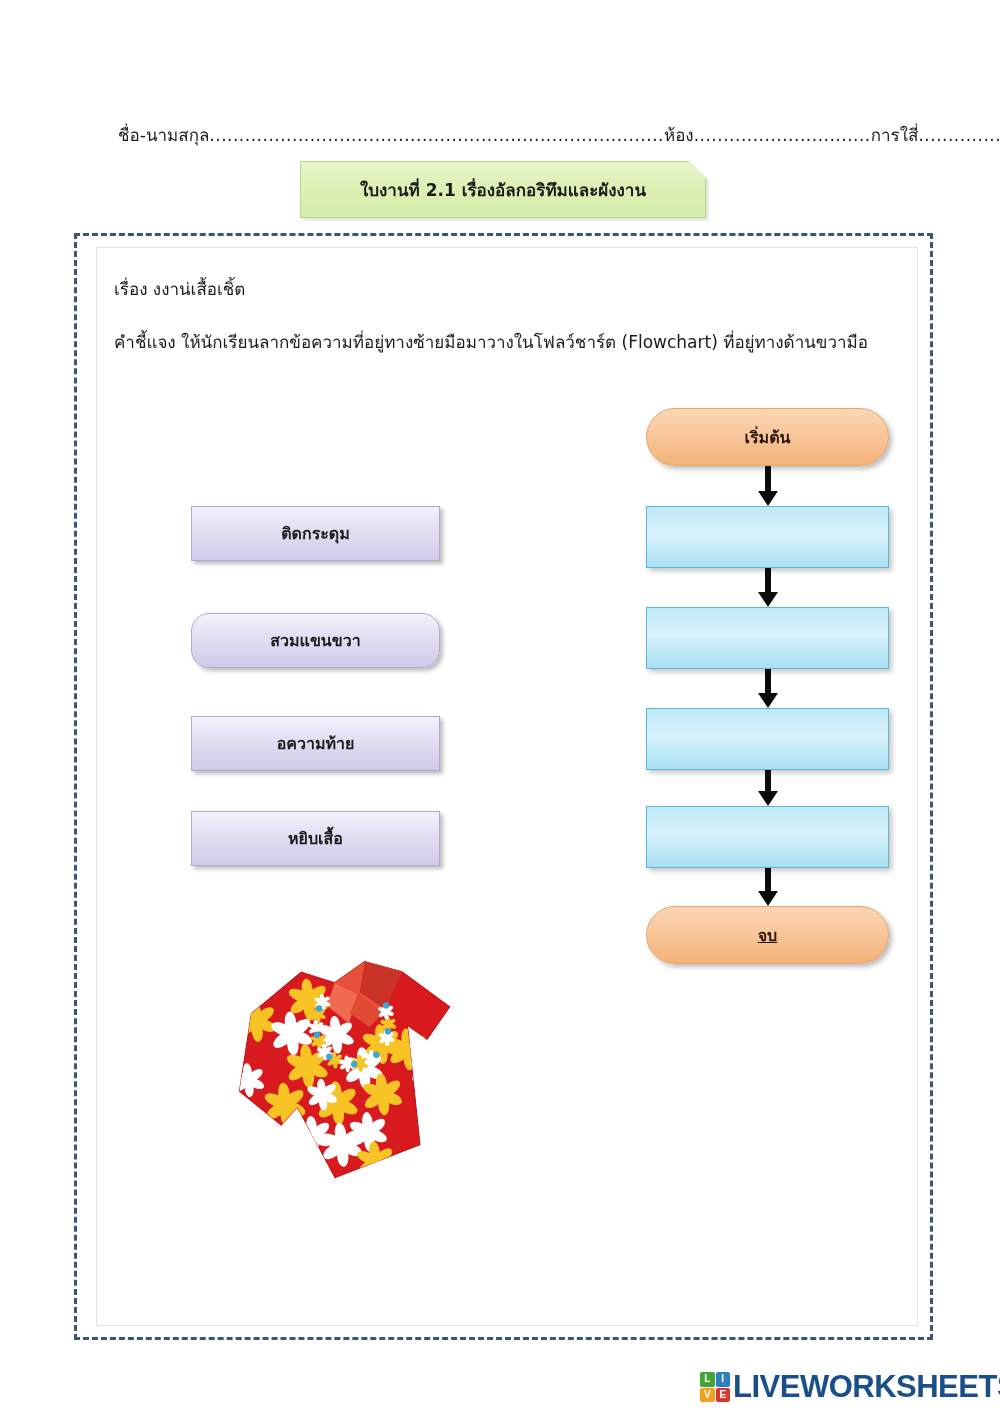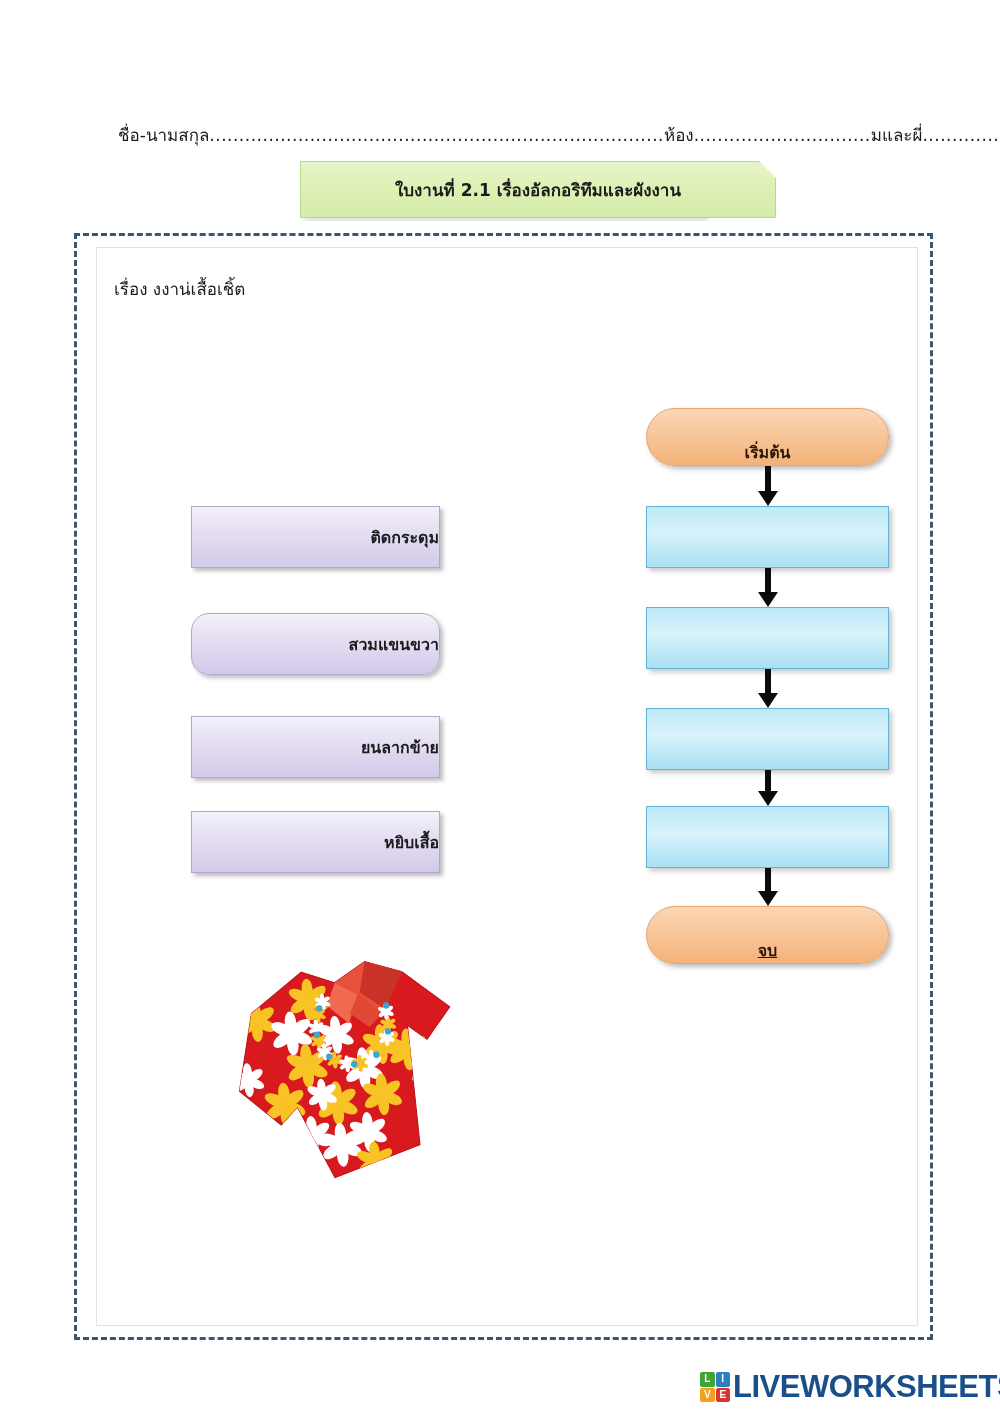--- a/index.html
+++ b/index.html
@@ -33,21 +33,21 @@
   }
   .dots {
     letter-spacing: 0.5px;
   }
 
   
   .banner {
     position: absolute;
     left: 300px;
     top: 161px;
-    width: 476px;
+    width: 406px;
     height: 57px;
     background: linear-gradient(180deg, #e6f5c8 0%, #ddf0b4 50%, #d4ecaa 100%);
     border: 1px solid #b9d98a;
     box-sizing: border-box;
     -webkit-clip-path: polygon(0 0, calc(100% - 17px) 0, 100% 17px, 100% 100%, 0 100%);
     clip-path: polygon(0 0, calc(100% - 17px) 0, 100% 17px, 100% 100%, 0 100%);
     display: flex;
     align-items: center;
     justify-content: center;
   }
@@ -111,48 +111,48 @@
     line-height: 24px;
     color: #1b1b1b;
     white-space: nowrap;
   }
 
   
   .option-card {
     position: absolute;
     left: 191px;
     width: 249px;
-    height: 62px;
+    height: 55px;
     box-sizing: border-box;
     border: 1px solid #b3a8cc;
     background: linear-gradient(180deg, #f4f1fa 0%, #e6e0f3 38%, #d3c9ea 100%);
     box-shadow: 3px 3px 4px rgba(0,0,0,0.26);
     display: flex;
     align-items: center;
-    justify-content: flex-end;
+    justify-content: center;
   }
   .option-label {
     font-size: 16px;
     font-weight: bold;
     color: #1b1b1b;
   }
 
   
   .flow-terminal {
     position: absolute;
     left: 646px;
     width: 243px;
     height: 58px;
     box-sizing: border-box;
     border: 1px solid #e8a46a;
     border-radius: 29px;
     background: linear-gradient(180deg, #fbd6b4 0%, #f8c79c 45%, #f4b277 100%);
     box-shadow: 3px 3px 5px rgba(0,0,0,0.26);
     display: flex;
-    align-items: flex-end;
+    align-items: center;
     justify-content: center;
   }
   .flow-terminal-label {
     font-size: 16px;
     font-weight: bold;
     color: #2a1608;
   }
   .flow-slot {
     position: absolute;
     left: 646px;
@@ -231,42 +231,43 @@
     color: #1b4f8a;
     letter-spacing: -0.5px;
   }
 </style>
 </head>
 <body>
 
 <div id="page">
 
   <div class="name-line">
-    <span>ชื่อ-นามสกุล</span><span class="dots">.............................................................................</span><span>ห้อง</span><span class="dots">..............................</span><span>มและผี่</span><span class="dots">...................</span>
+    <span>ชื่อ-นามสกุล</span><span class="dots">.............................................................................</span><span>ห้อง</span><span class="dots">..............................</span><span>การใสี่</span><span class="dots">...................</span>
   </div>
 
   <div class="banner-shadow"></div>
   <div class="banner">
     <span class="banner-text">ใบงานที่ 2.1 เรื่องอัลกอริทึมและผังงาน</span>
   </div>
 
   <div class="dashed-frame"></div>
   <div class="inner-frame"></div>
 
   <div class="topic-line">เรื่อง งงาน่เสื้อเชิ้ต</div>
+  <div class="instruction-line">คำชี้แจง ให้นักเรียนลากข้อความที่อยู่ทางซ้ายมือมาวางในโฟลว์ชาร์ต (Flowchart) ที่อยู่ทางด้านขวามือ</div>
 
   <div id="options-layer">
       <div class="option-card" style="top: 506px;">
         <span class="option-label">ติดกระดุม</span>
       </div>
       <div class="option-card" style="top: 613px; border-radius: 18px;">
         <span class="option-label">สวมแขนขวา</span>
       </div>
       <div class="option-card" style="top: 716px;">
-        <span class="option-label">ยนลากข้าย</span>
+        <span class="option-label">อความท้าย</span>
       </div>
       <div class="option-card" style="top: 811px;">
         <span class="option-label">หยิบเสื้อ</span>
       </div>
     </div>
 
   <div id="flow-layer">
       <div class="flow-terminal" style="top: 408px;">
         <span class="flow-terminal-label">เริ่มต้น</span>
       </div>

